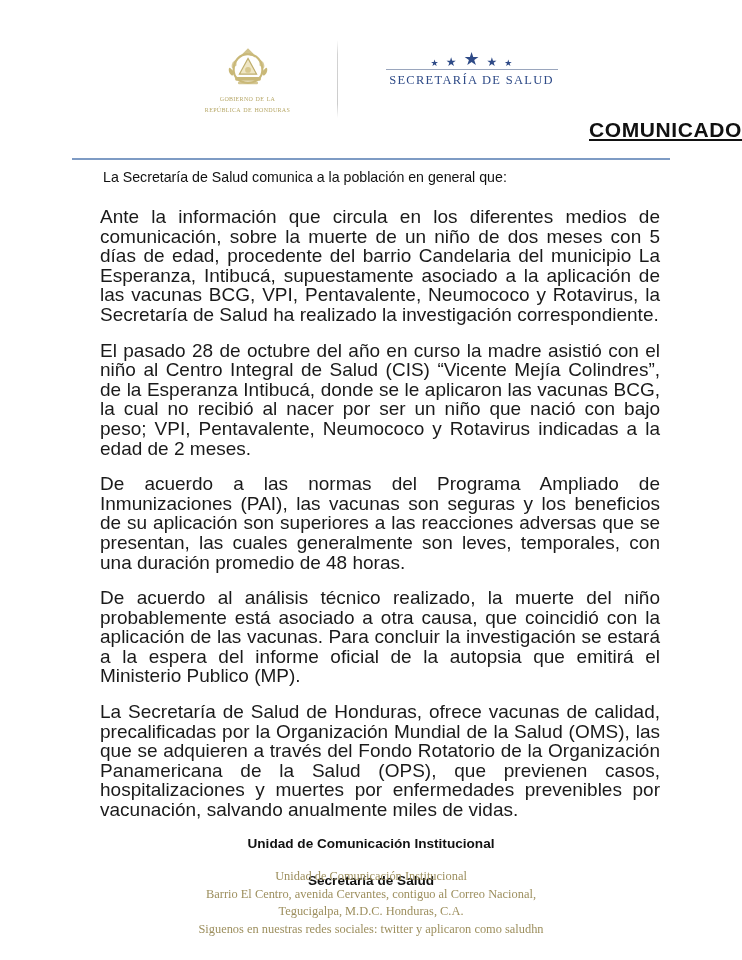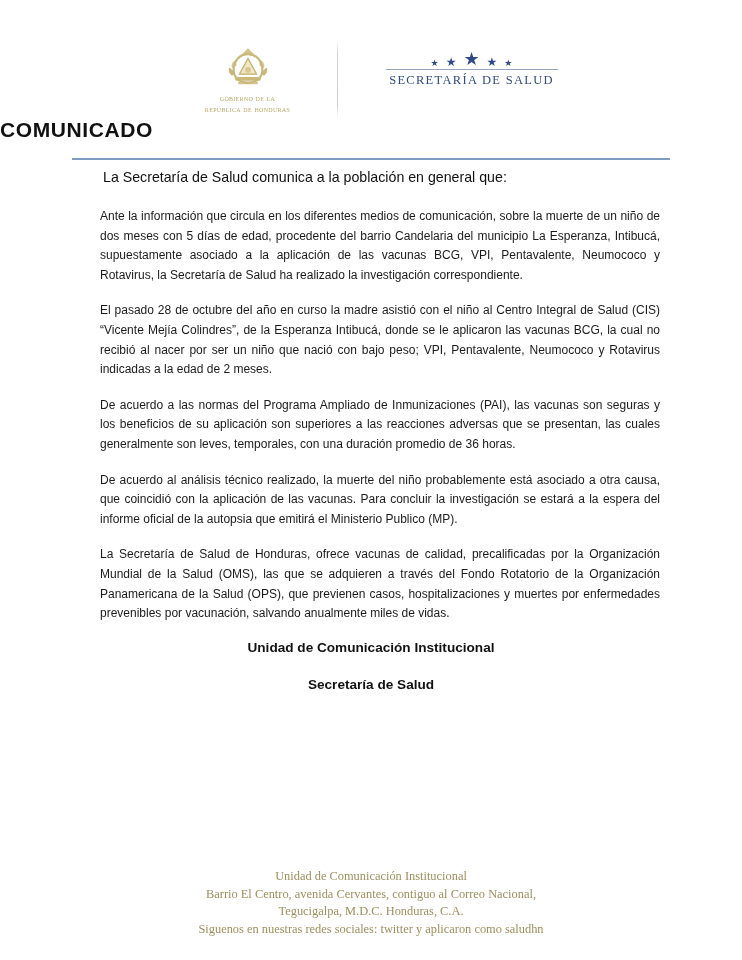--- a/index.html
+++ b/index.html
@@ -93,26 +93,27 @@
     margin-top: 3px;
     font-family: "Liberation Serif", serif;
     font-size: 12.5px;
     letter-spacing: 1.3px;
     color: #2e4a87;
     white-space: nowrap;
   }
 
   
   .doc-title {
-    text-align: left;
+    text-align: right;
     font-size: 21px;
     font-weight: bold;
     letter-spacing: 0.6px;
     margin-top: 22px;
     color: #111111;
+    text-decoration: underline;
   }
 
   .title-rule {
     width: 598px;
     height: 2px;
     background: #7e9bc4;
     margin: 16px auto 0 72px;
   }
 
   .lead-line {
@@ -121,21 +122,21 @@
     color: #111111;
     margin: 9px 0 0 103px;
   }
 
   
   .doc-body {
     margin: 22px 82px 0 100px;
   }
   .doc-body p {
     margin: 8px 0 16px 0;
-    font-size: 12px;
+    font-size: 19px;
     line-height: 19.6px;
     text-align: justify;
     color: #1a1a1a;
   }
 
   
   .signoff {
     text-align: center;
     margin-top: 6px;
   }
@@ -202,21 +203,21 @@
 
 </div>
 
 <div class="doc-title">COMUNICADO</div>
 <div class="title-rule"></div>
 <div class="lead-line">La Secretaría de Salud comunica a la población en general que:</div>
 
 <div class="doc-body">
   <p>Ante la información que circula en los diferentes medios de comunicación, sobre la muerte de un niño de dos meses con 5 días de edad, procedente del barrio Candelaria del municipio La Esperanza, Intibucá, supuestamente asociado a la aplicación de las vacunas BCG, VPI, Pentavalente, Neumococo y Rotavirus, la Secretaría de Salud ha realizado la investigación correspondiente.</p>
   <p>El pasado 28 de octubre del año en curso la madre asistió con el niño al Centro Integral de Salud (CIS) “Vicente Mejía Colindres”, de la Esperanza Intibucá, donde se le aplicaron las vacunas BCG, la cual no recibió al nacer por ser un niño que nació con bajo peso; VPI, Pentavalente, Neumococo y Rotavirus indicadas a la edad de 2 meses.</p>
-  <p>De acuerdo a las normas del Programa Ampliado de Inmunizaciones (PAI), las vacunas son seguras y los beneficios de su aplicación son superiores a las reacciones adversas que se presentan, las cuales generalmente son leves, temporales, con una duración promedio de 36 horas.</p>
+  <p>De acuerdo a las normas del Programa Ampliado de Inmunizaciones (PAI), las vacunas son seguras y los beneficios de su aplicación son superiores a las reacciones adversas que se presentan, las cuales generalmente son leves, temporales, con una duración promedio de 48 horas.</p>
   <p>De acuerdo al análisis técnico realizado, la muerte del niño probablemente está asociado a otra causa, que coincidió con la aplicación de las vacunas. Para concluir la investigación se estará a la espera del informe oficial de la autopsia que emitirá el Ministerio Publico (MP).</p>
   <p>La Secretaría de Salud de Honduras, ofrece vacunas de calidad, precalificadas por la Organización Mundial de la Salud (OMS), las que se adquieren a través del Fondo Rotatorio de la Organización Panamericana de la Salud (OPS), que previenen casos, hospitalizaciones y muertes por enfermedades prevenibles por vacunación, salvando anualmente miles de vidas.</p>
 </div>
 
 <div class="signoff">
   <div class="sig-unit">Unidad de Comunicación Institucional</div>
   <div>Secretaría de Salud</div>
 </div>
 
 <div class="doc-footer">

